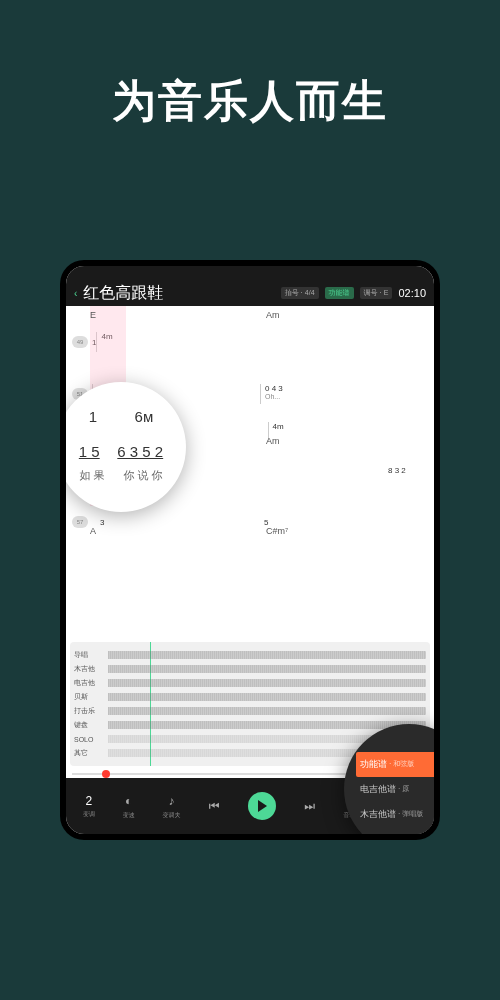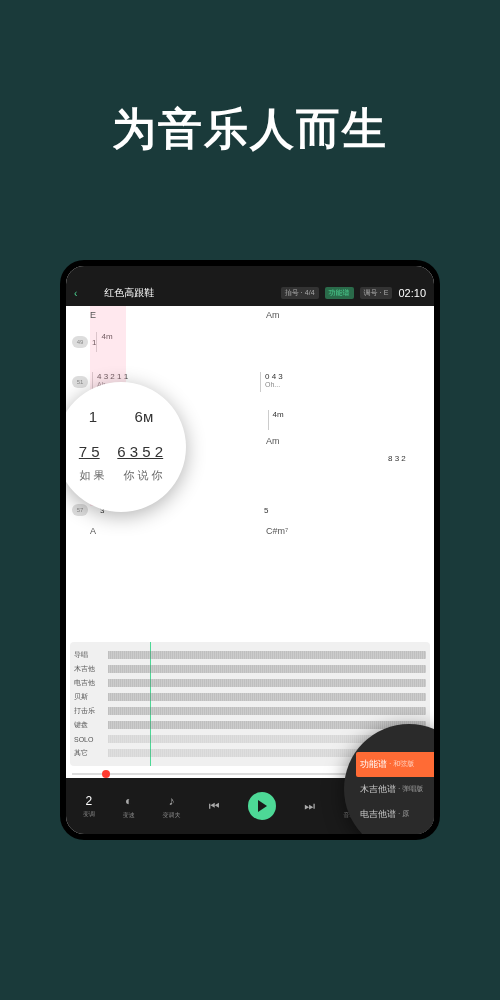--- a/index.html
+++ b/index.html
@@ -6,21 +6,21 @@
 body {
   width: 500px;
   height: 1000px;
   background: #1a3a3a;
   font-family: -apple-system, "PingFang SC", sans-serif;
   overflow: hidden;
   position: relative;
 }
 .hero {
   text-align: center;
-  padding-top: 100px;
+  padding-top: 72px;
   color: #fff;
 }
 .hero-title {
   font-size: 44px;
   font-weight: 600;
   letter-spacing: 2px;
 }
 .hero-subtitle {
   margin-top: 18px;
   font-size: 20px;
@@ -57,21 +57,21 @@
 }
 .header {
   height: 26px;
   background: #1a1a1a;
   display: flex;
   align-items: center;
   padding: 0 8px;
   gap: 6px;
 }
 .back { color: #4dd896; font-size: 10px; }
-.song-title { color: #fff; font-size: 10px; flex: 1; margin-left: 21px; }
+.song-title { color: #fff; font-size: 16px; flex: 1; }
 .tag { font-size: 7px; padding: 1px 4px; border-radius: 2px; color: #fff; }
 .tag-time { background: #333; color: #aaa; }
 .tag-green { background: #2a6b4a; color: #4dd896; }
 .time { color: #fff; font-size: 11px; }
 .sheet {
   flex: 1;
   background: #fff;
   position: relative;
   padding: 6px;
   font-size: 9px;
@@ -198,21 +198,21 @@
 
       <div class="chord-lbl" style="left:24px;top:4px">E</div>
       <div class="chord-lbl" style="left:200px;top:4px">Am</div>
 
       <div class="sheet-row" style="margin-top:20px">
         <span class="bar-num">49</span>
         <span>1</span>
         <div class="sheet-cell"><span>4m</span></div>
       </div>
 
-      <div class="sheet-row" style="margin-top:20px">
+      <div class="sheet-row" style="margin-top:32px">
         <span class="bar-num">51</span>
         <div class="sheet-cell">
           <div>4 3 2 1 1</div>
           <div style="font-size:7px;color:#888">Ah...</div>
         </div>
         <div class="sheet-cell">
           <div>0    4   3</div>
           <div style="font-size:7px;color:#888">Oh...</div>
         </div>
       </div>
@@ -241,21 +241,21 @@
         <span style="padding-left:8px">3</span>
         <div style="flex:1;text-align:center">5</div>
       </div>
 
       <div class="magnifier">
         <div class="mag-row">
           <span>1</span>
           <span>6ᴍ</span>
         </div>
         <div class="mag-row" style="margin-top:18px">
-          <span class="u">7  5</span>
+          <span class="u">1  5</span>
           <span class="u">6  3 5 2</span>
         </div>
         <div class="mag-row sm">
           <span>如 果</span>
           <span>你  说 你</span>
         </div>
       </div>
     </div>
 
     <div class="tracks" style="position:relative">
@@ -328,23 +328,23 @@
         <span>乐谱选择</span>
       </div>
     </div>
 
     <div class="popup">
       <div class="popup-item active">
         <span>功能谱</span>
           <span class="popup-sub">· 和弦版</span>
       </div>
       <div class="popup-item">
+        <span>电吉他谱</span>
+          <span class="popup-sub">· 原</span>
+      </div>
+      <div class="popup-item">
         <span>木吉他谱</span>
           <span class="popup-sub">· 弹唱版</span>
       </div>
-      <div class="popup-item">
-        <span>电吉他谱</span>
-          <span class="popup-sub">· 原</span>
-      </div>
     </div>
 
   </div>
 </div>
 
 </body></html>

